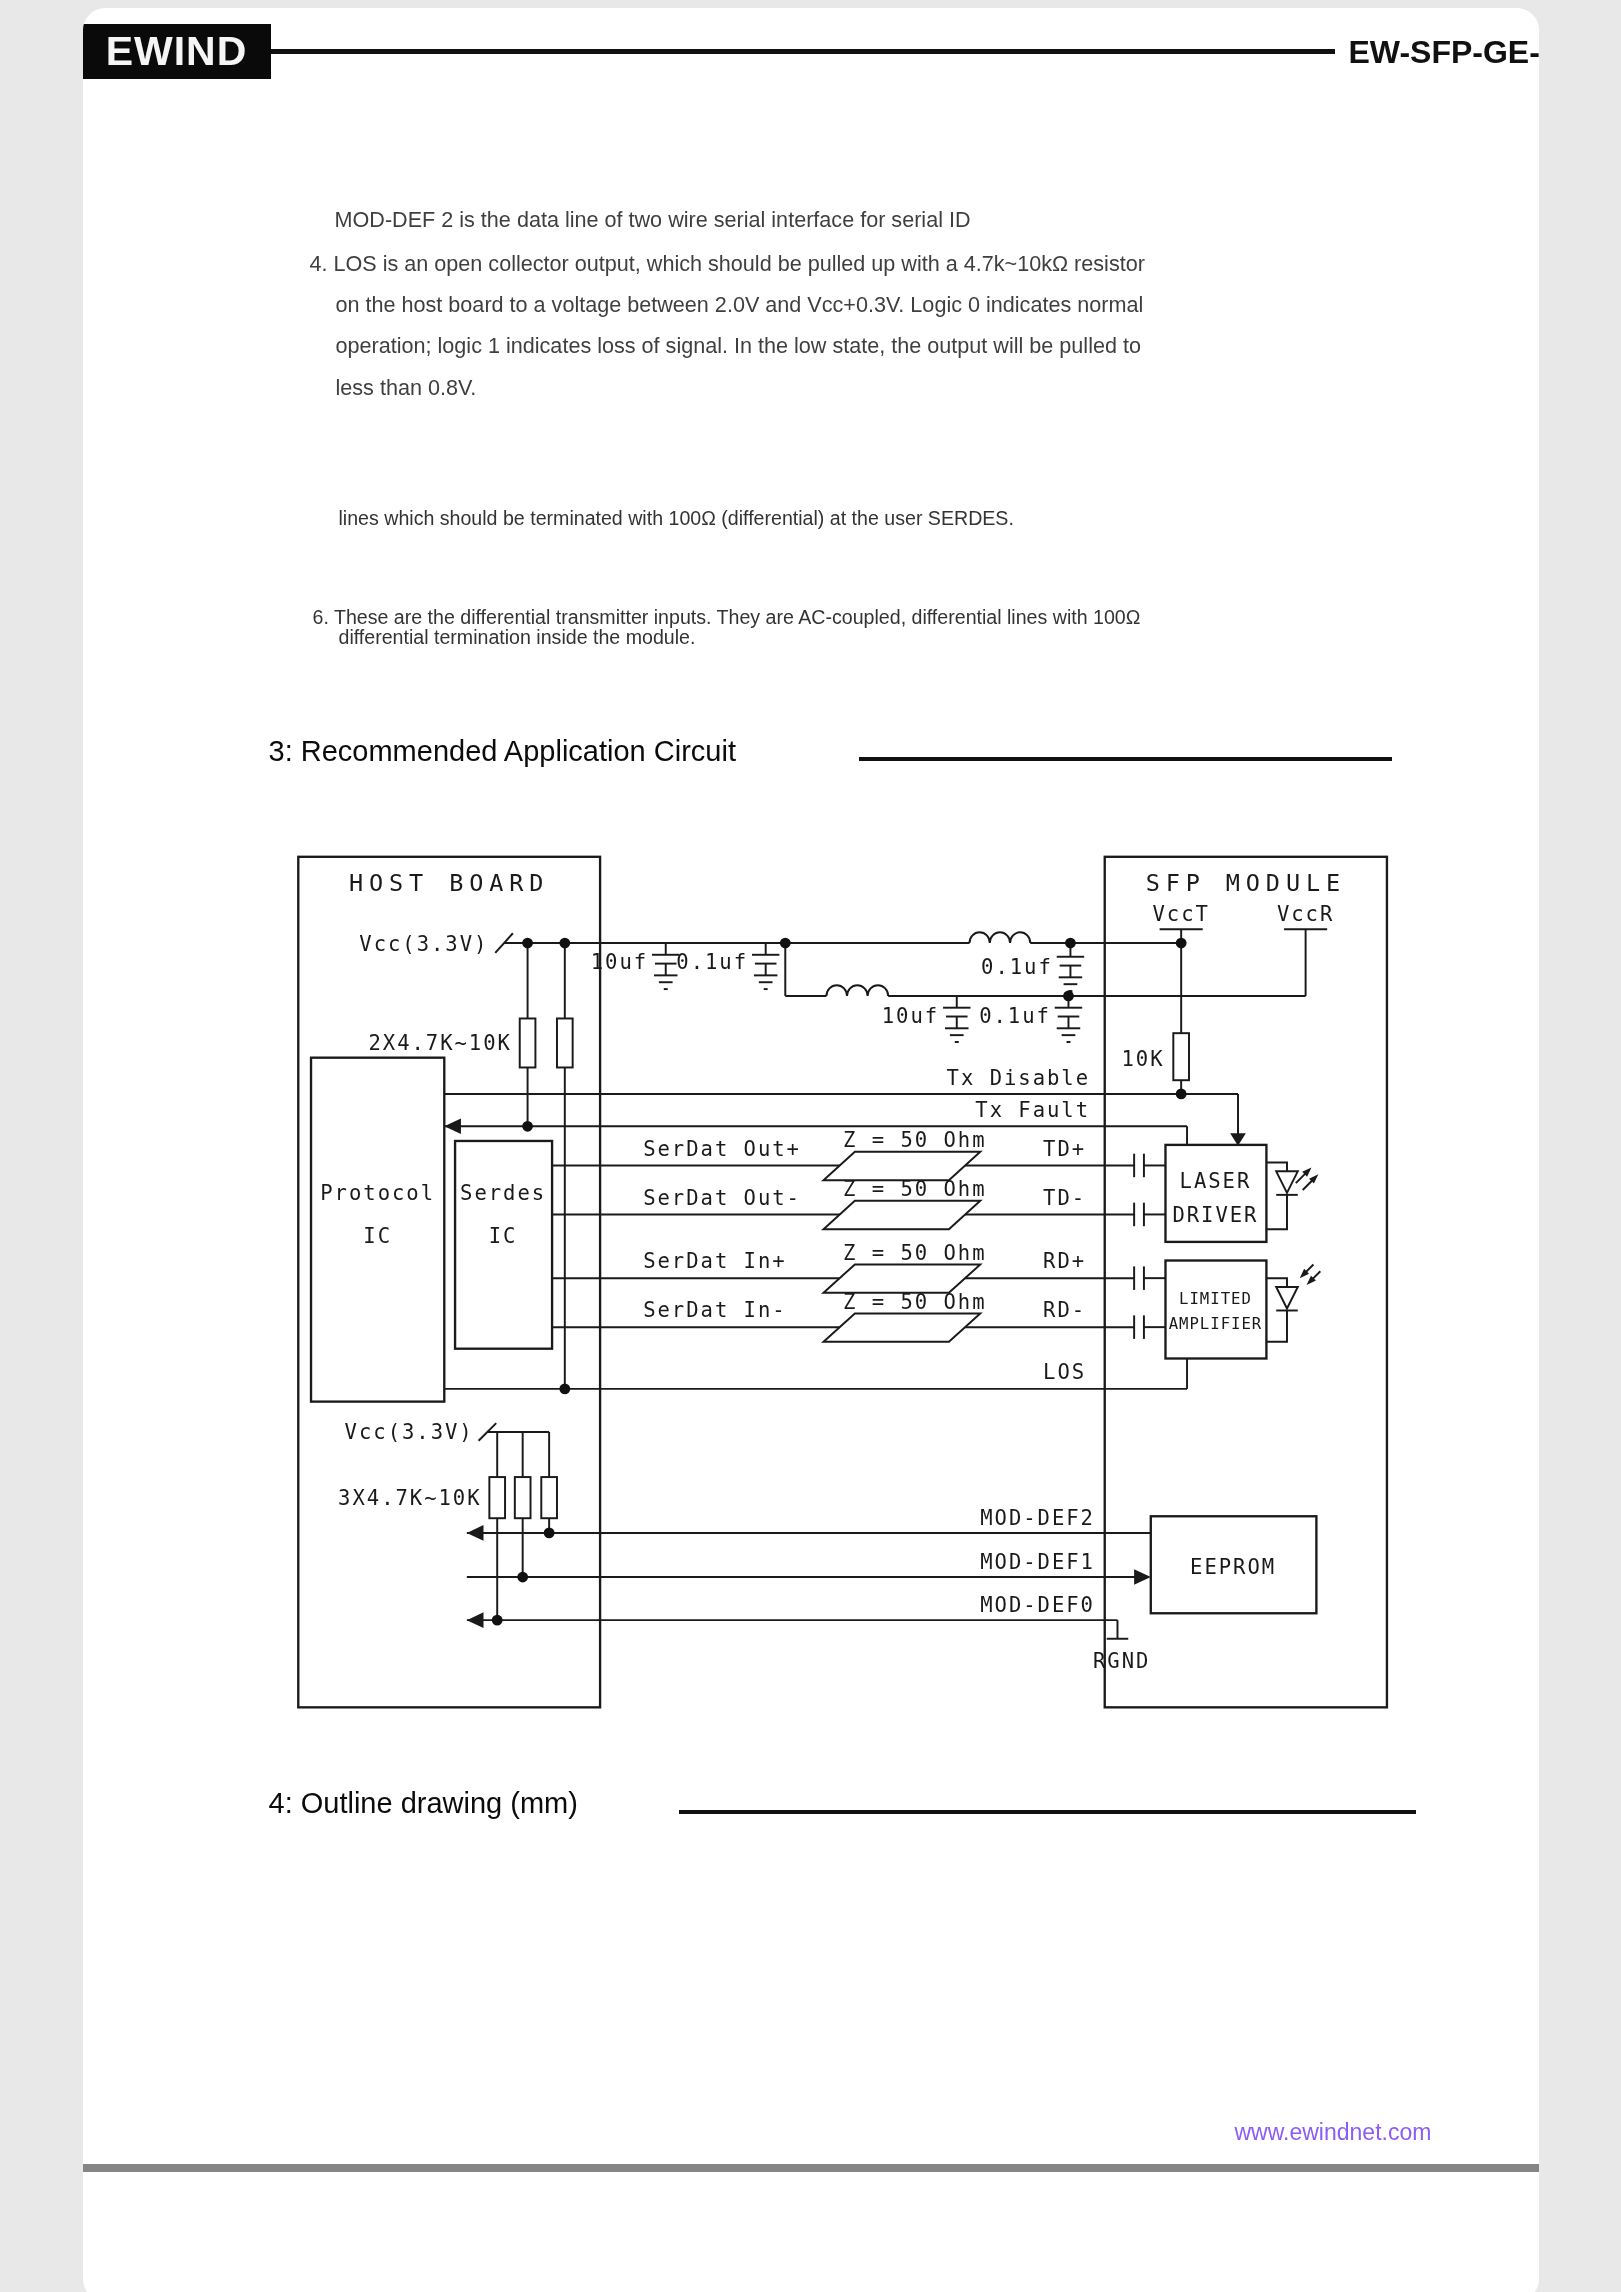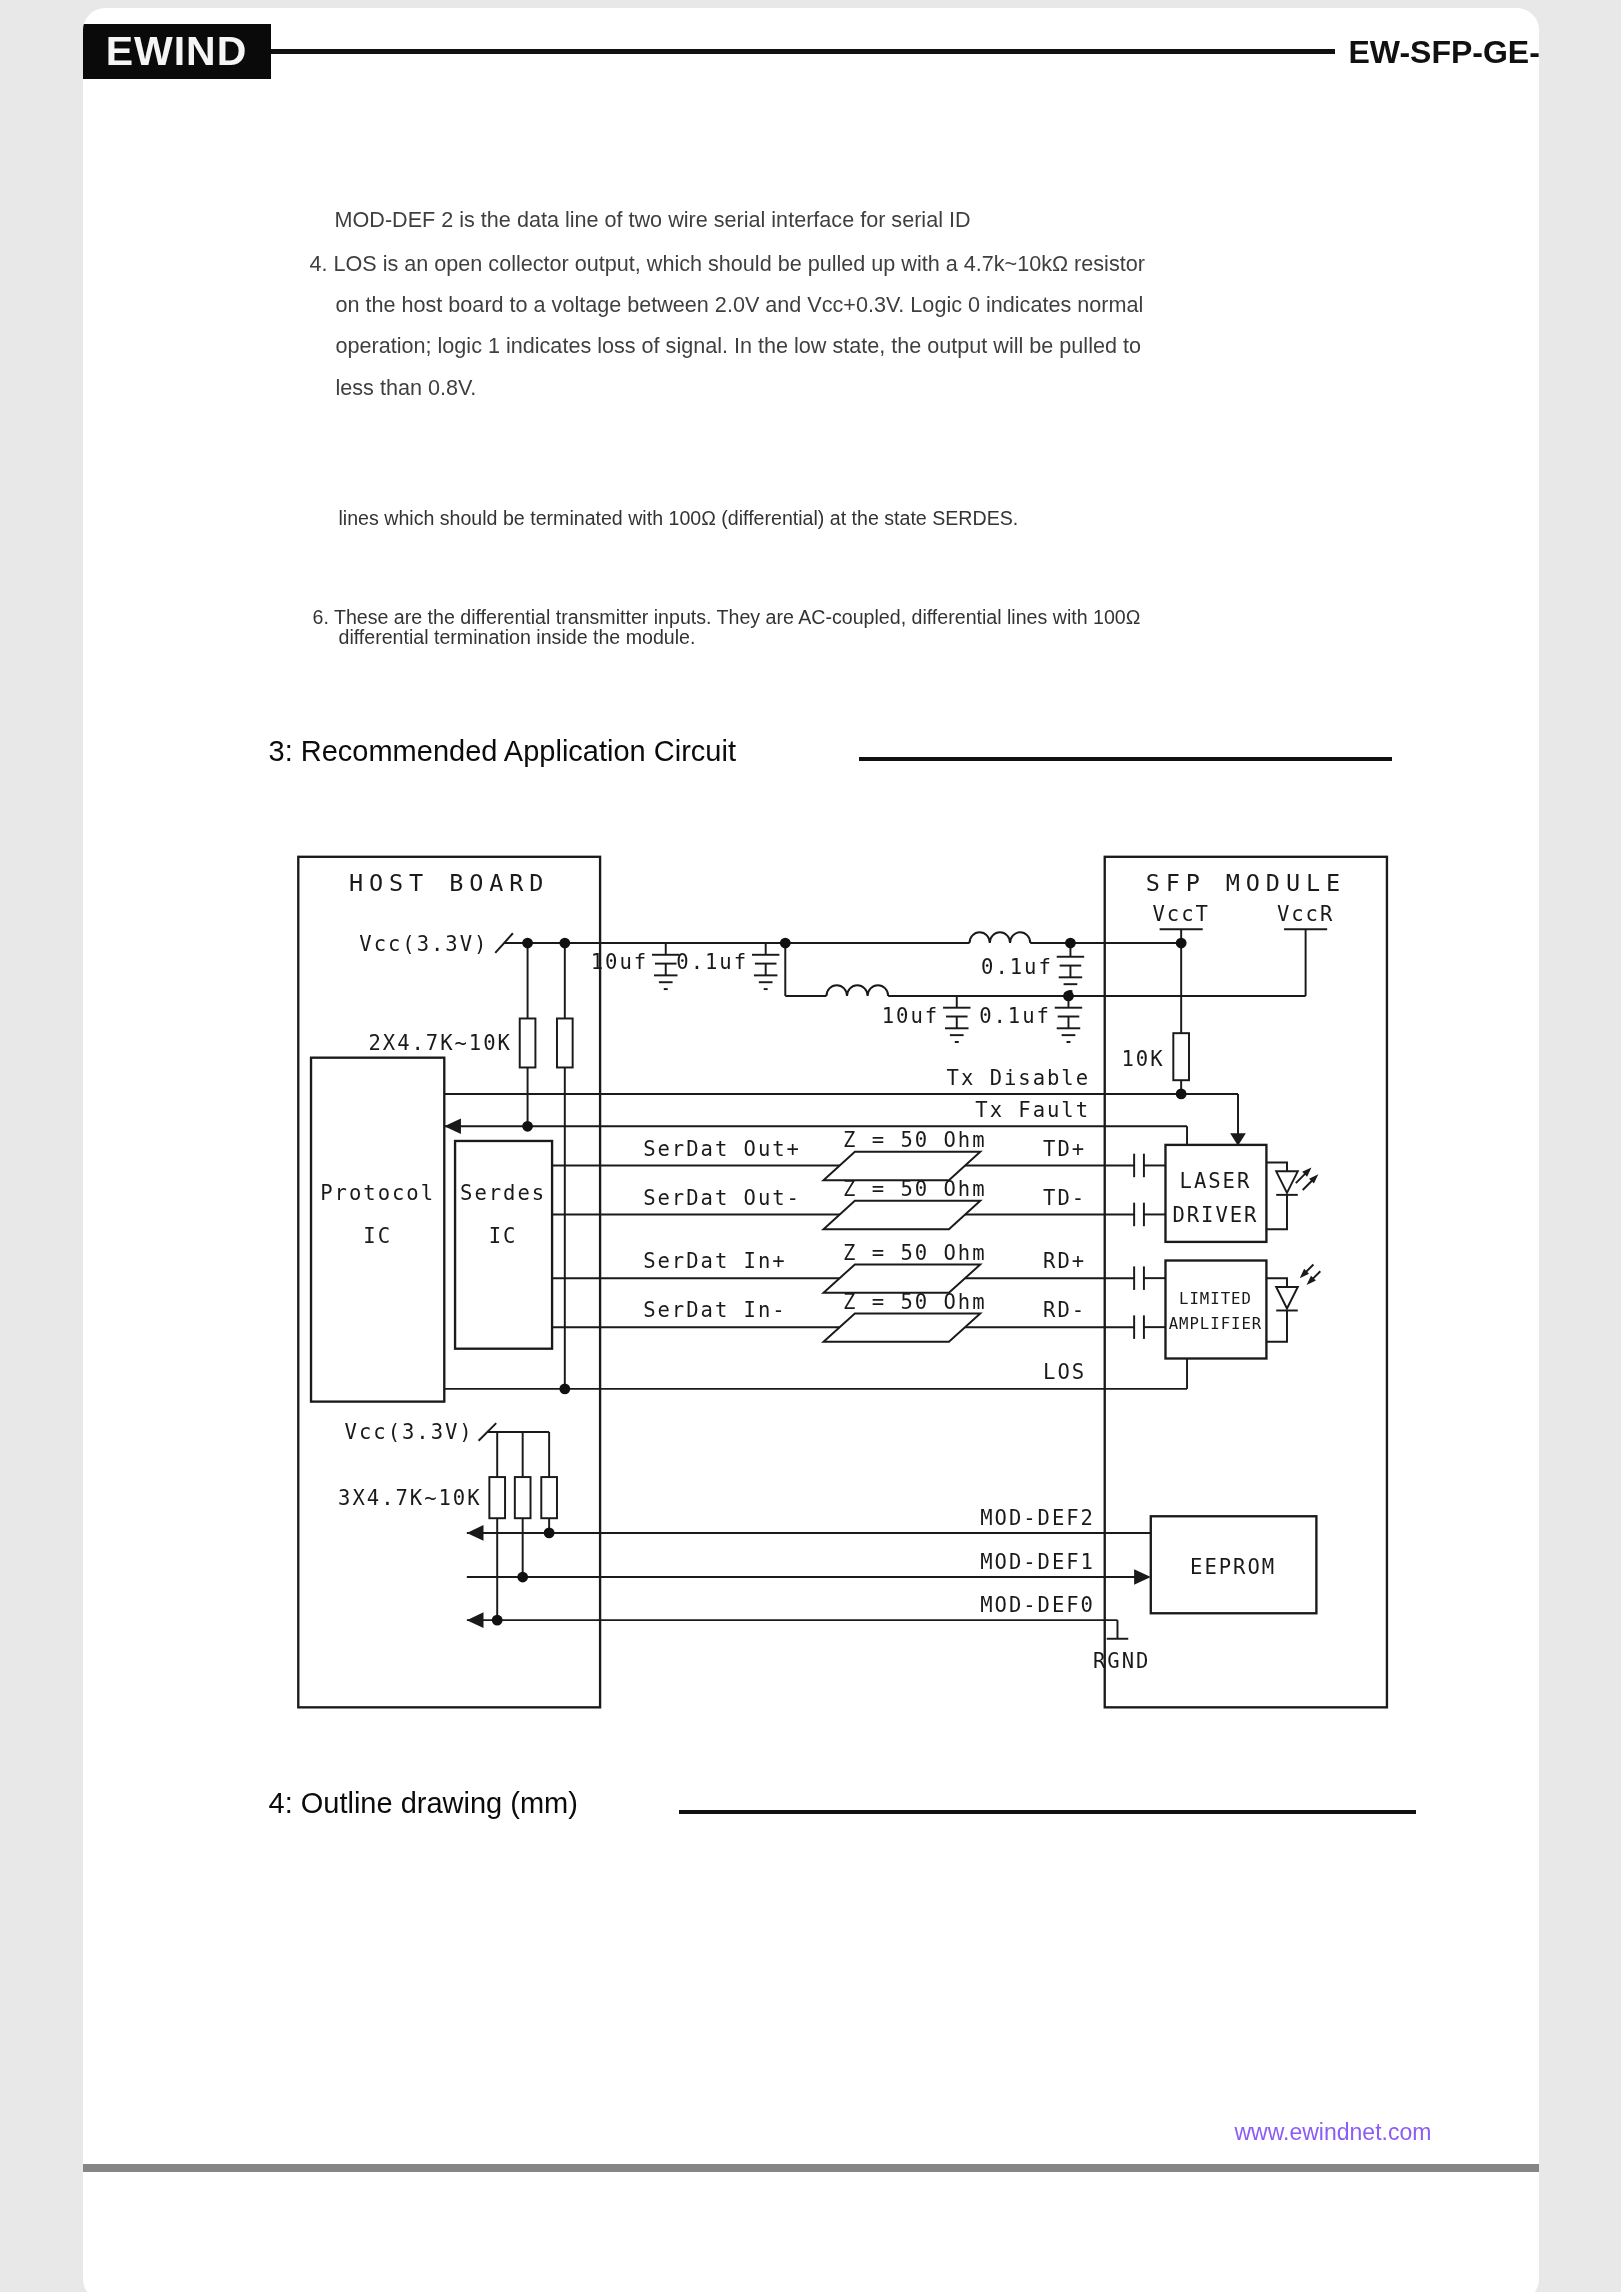--- a/index.html
+++ b/index.html
@@ -71,21 +71,21 @@
   </div>
   <div class="header-rule"></div>
   <div class="doc-title">EW-SFP-GE-SD1310</div>
   <div class="header-corner"></div>
 
   <div class="note t22" style="left:252px;top:199px">MOD-DEF 2 is the data line of two wire serial interface for serial ID</div>
   <div class="note t22" style="left:227px;top:243px">4. LOS is an open collector output, which should be pulled up with a 4.7k~10kΩ resistor</div>
   <div class="note t22" style="left:253px;top:284px">on the host board to a voltage between 2.0V and Vcc+0.3V. Logic 0 indicates normal</div>
   <div class="note t22" style="left:253px;top:325px">operation; logic 1 indicates loss of signal. In the low state, the output will be pulled to</div>
   <div class="note t22" style="left:253px;top:367px">less than 0.8V.</div>
-  <div class="note t20" style="left:256px;top:499px">lines which should be terminated with 100Ω (differential) at the state SERDES.</div>
+  <div class="note t20" style="left:256px;top:499px">lines which should be terminated with 100Ω (differential) at the user SERDES.</div>
   <div class="note t20" style="left:230px;top:598px">6. These are the differential transmitter inputs. They are AC-coupled, differential lines with 100Ω</div>
   <div class="note t20" style="left:256px;top:618px">differential termination inside the module.</div>
 
   <div class="sec-heading" style="left:186px;top:727px">3: Recommended Application Circuit</div>
   <div class="sec-rule" style="left:776px;top:749px;width:533px"></div>
 
   <svg class="sch" width="1108" height="877" viewBox="0 0 1130 895">
 
     <g>
       <rect class="box" x="4" y="10" width="308" height="868"></rect>

